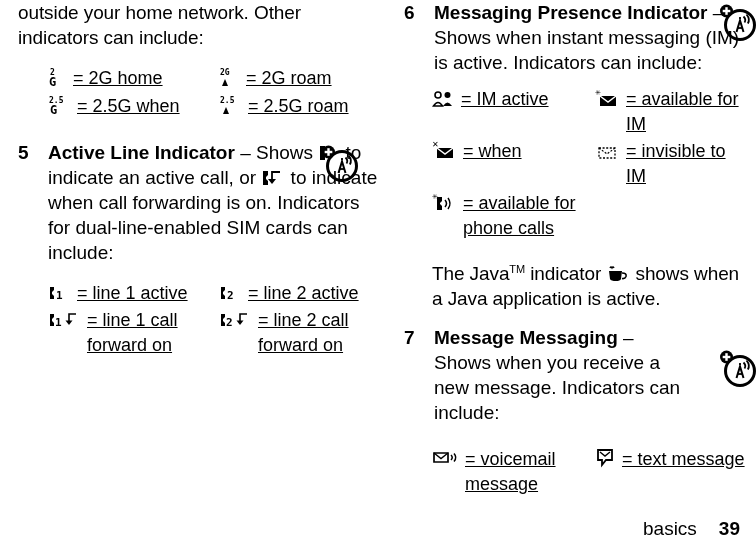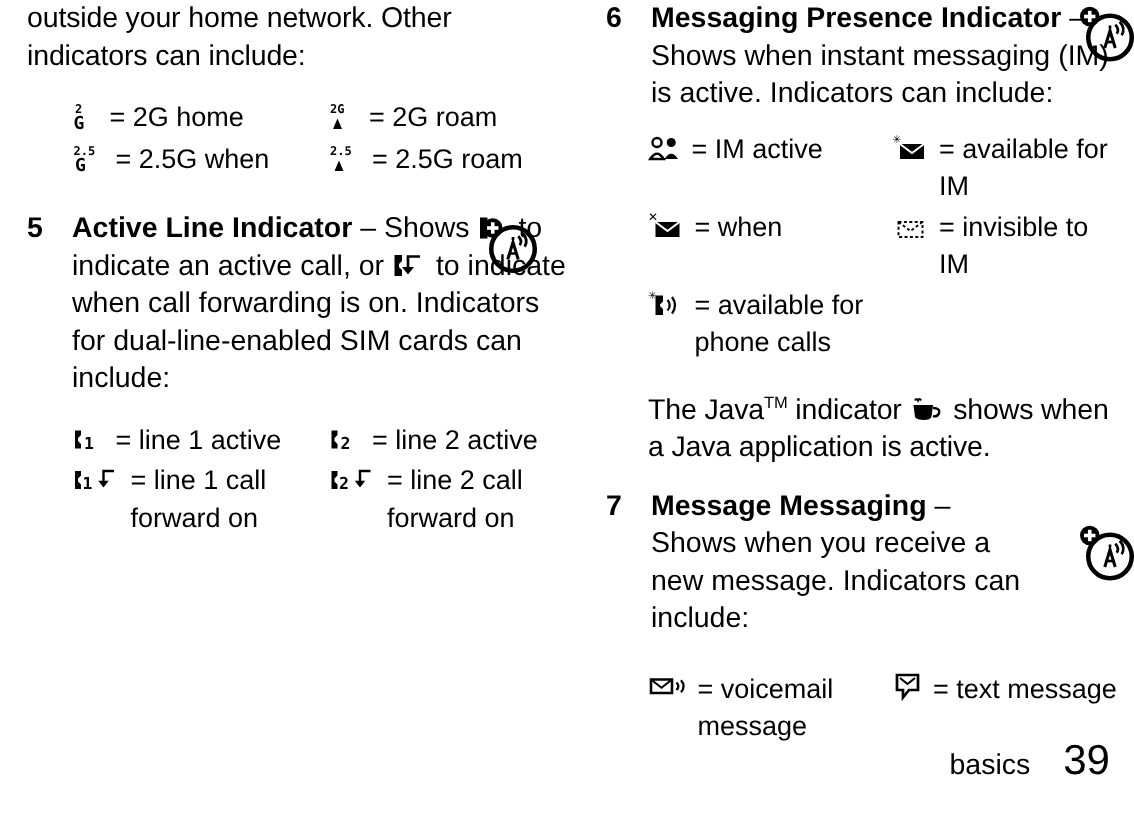--- a/index.html
+++ b/index.html
@@ -67,44 +67,44 @@
   .ind-cell {
     display: flex;
     align-items: flex-start;
     gap: 5px;
   }
   .ind-glyph {
     flex: 0 0 auto;
     display: inline-block;
     position: relative;
   }
-  .ind-text { flex: 1 1 auto; }
+  .ind-text { flex: 1 1 auto; text-decoration: underline; }
 
   
   .margin-icon {
     position: absolute;
     width: 42px;
     height: 42px;
   }
 
   
   .footer {
     position: absolute;
     right: 16px;
-    bottom: 23px;
+    bottom: 6px;
     display: flex;
     align-items: baseline;
     gap: 22px;
   }
   .footer-section {
     font-size: 19px;
   }
   .footer-page {
-    font-size: 28px;
-    font-weight: normal;
+    font-size: 19px;
+    font-weight: bold;
   }
 
   
   .g { display: inline-block; vertical-align: -3px; }
 </style>
 </head>
 <body>
 
 <div class="page">
 

